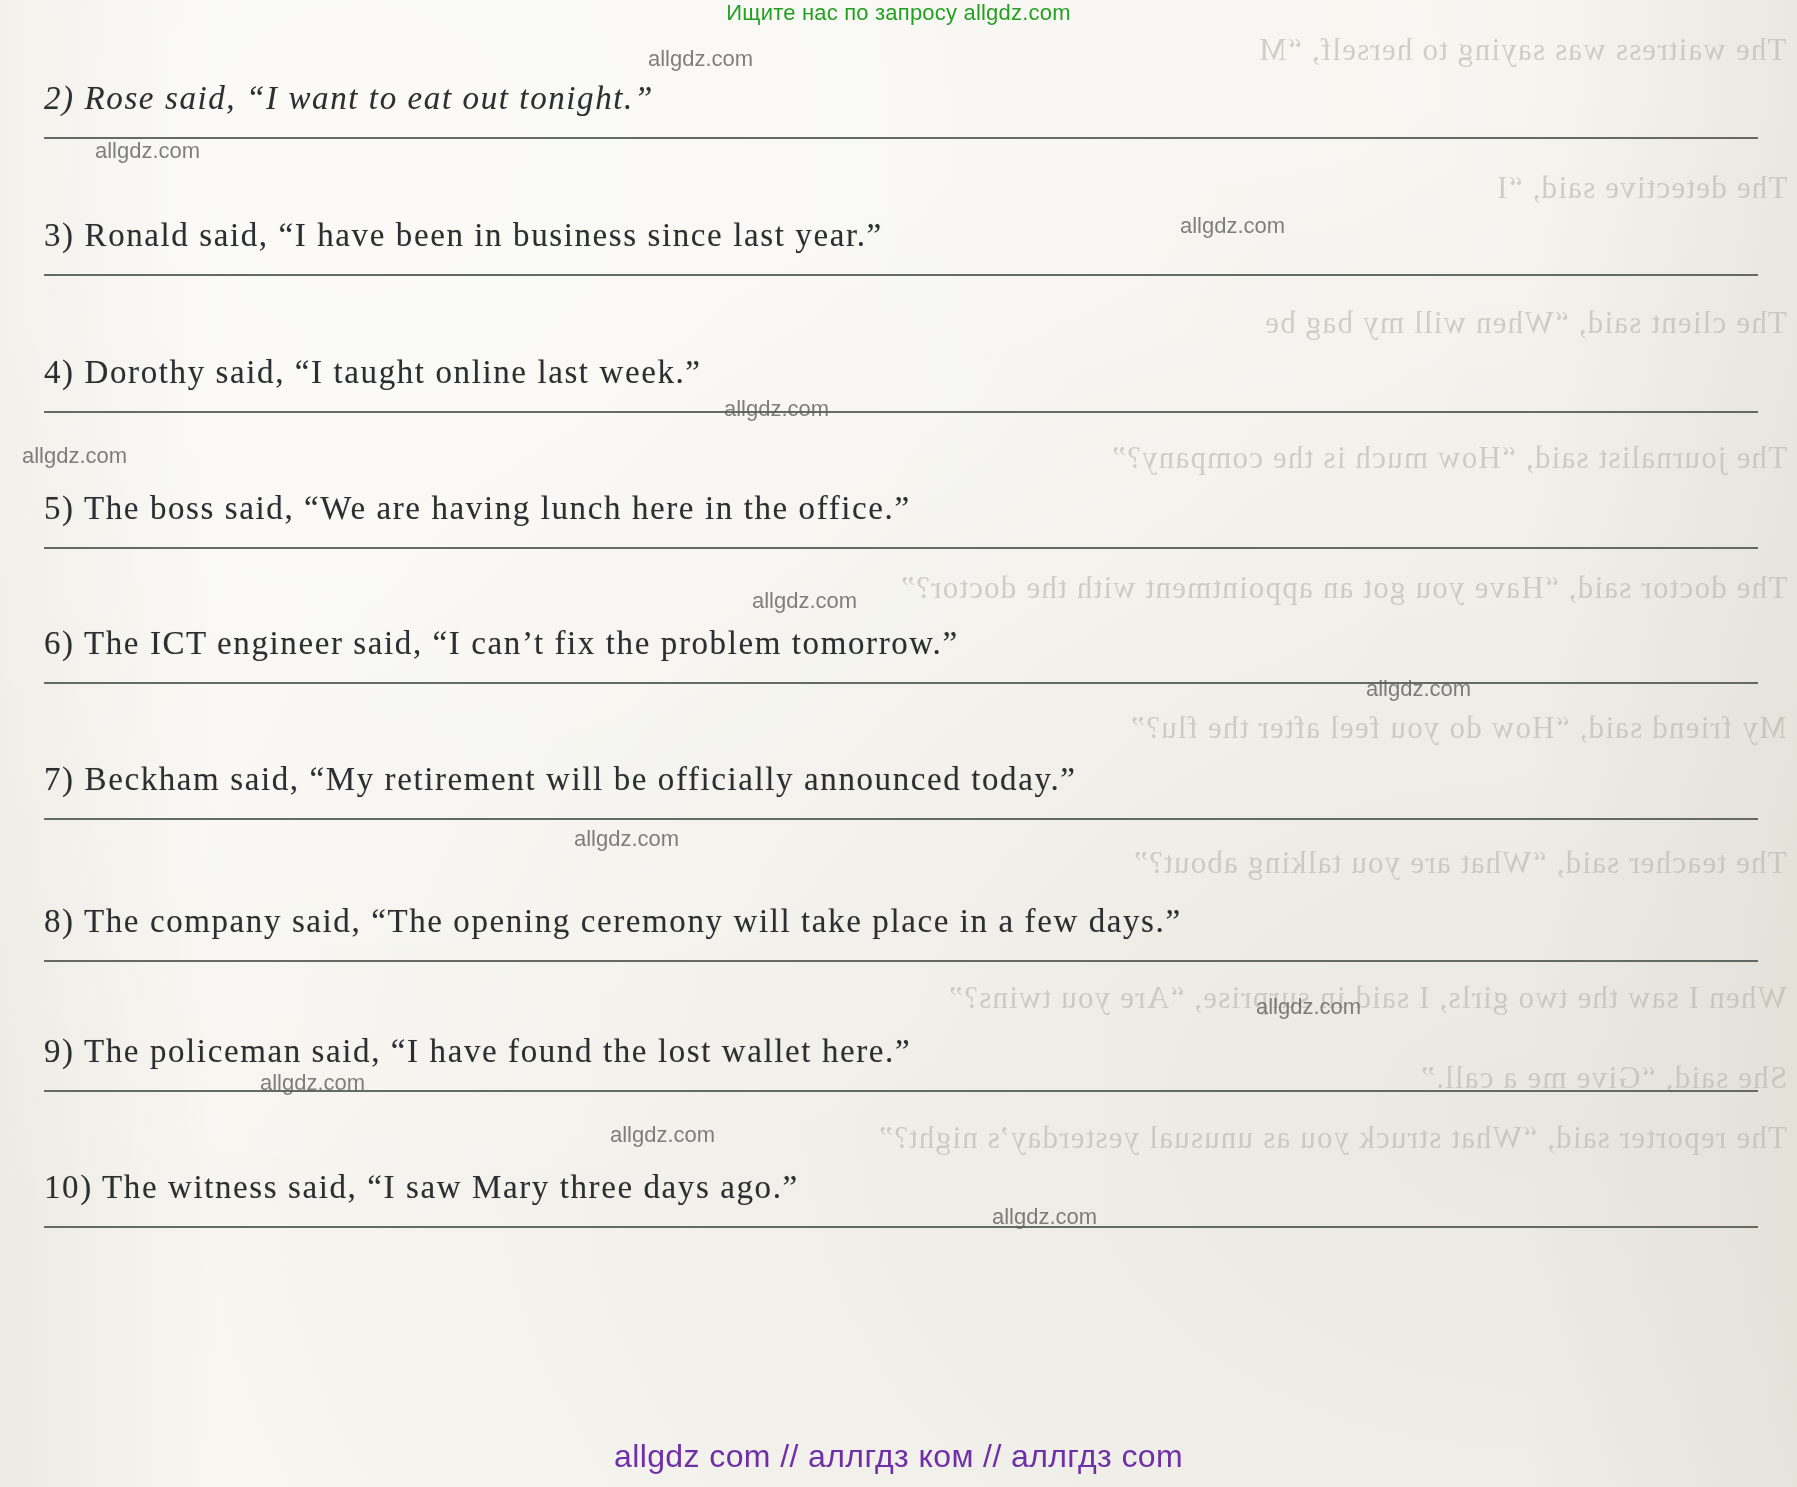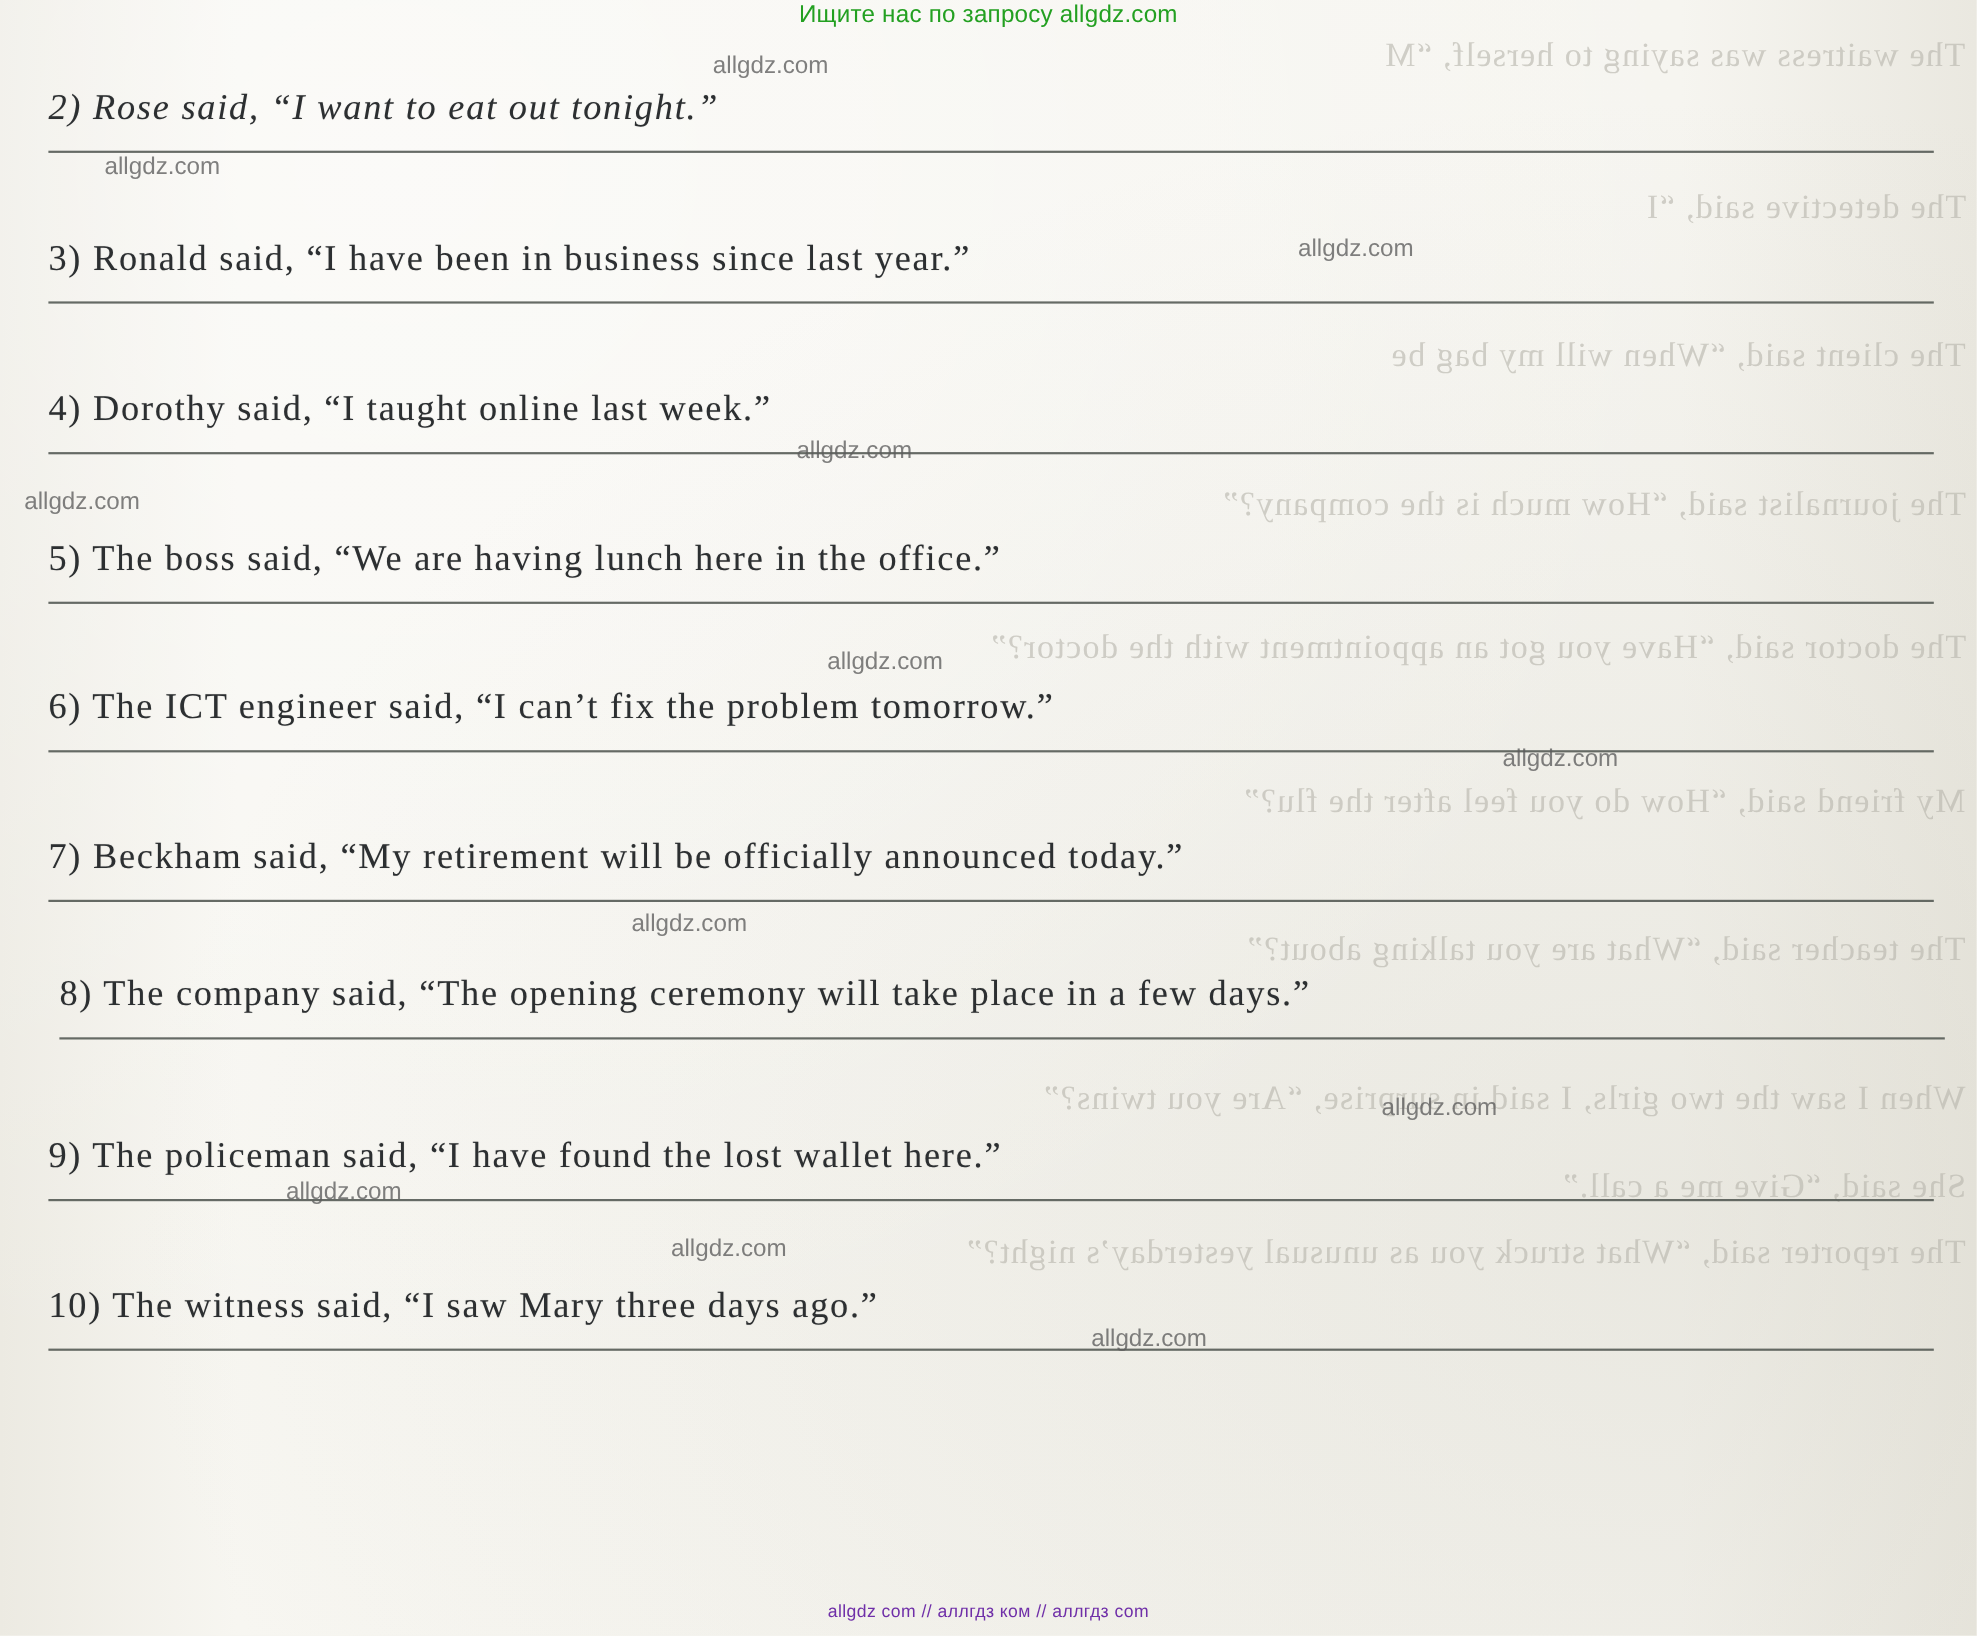--- a/index.html
+++ b/index.html
@@ -36,21 +36,21 @@
   }
 
   
   .bottom-banner {
     position: absolute;
     bottom: 12px;
     left: 0;
     width: 100%;
     text-align: center;
     font-family: "Liberation Sans", sans-serif;
-    font-size: 16px;
+    font-size: 32px;
     color: #6f2fa8;
     letter-spacing: 0.4px;
   }
 
   
   .content {
     position: absolute;
     top: 62px;
     left: 0;
     width: 1797px;
@@ -153,21 +153,21 @@
       <div class="rule"></div>
     </div>
     <div class="item" style="top: 563px;">
       <div class="text">6) The ICT engineer said, “I can’t fix the problem tomorrow.”</div>
       <div class="rule"></div>
     </div>
     <div class="item" style="top: 699px;">
       <div class="text">7) Beckham said, “My retirement will be officially announced today.”</div>
       <div class="rule"></div>
     </div>
-    <div class="item" style="top: 824px; margin-left: 10px;">
+    <div class="item" style="top: 841px;">
       <div class="text">8) The company said, “The opening ceremony will take place in a few days.”</div>
       <div class="rule"></div>
     </div>
     <div class="item" style="top: 971px;">
       <div class="text">9) The policeman said, “I have found the lost wallet here.”</div>
       <div class="rule"></div>
     </div>
     <div class="item" style="top: 1107px;">
       <div class="text">10) The witness said, “I saw Mary three days ago.”</div>
       <div class="rule"></div>

